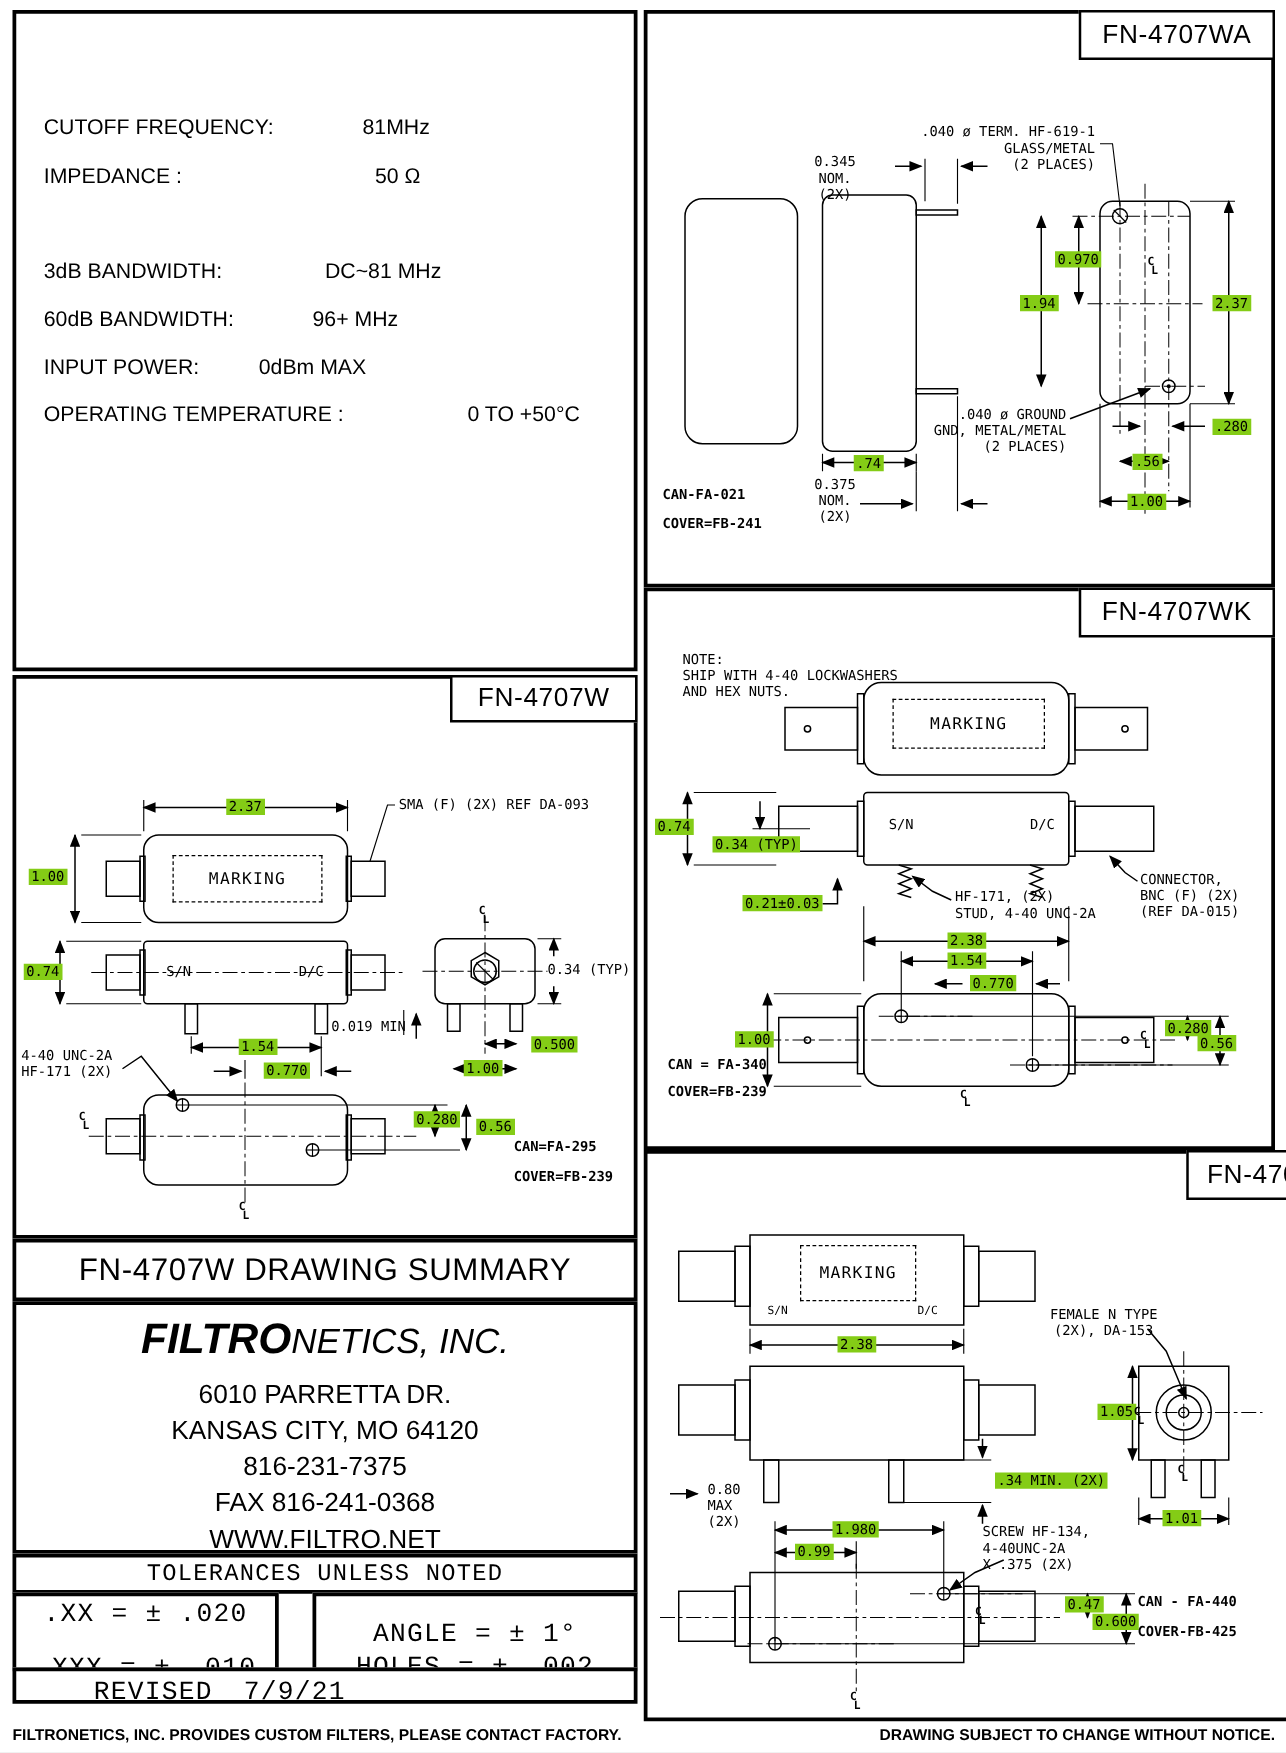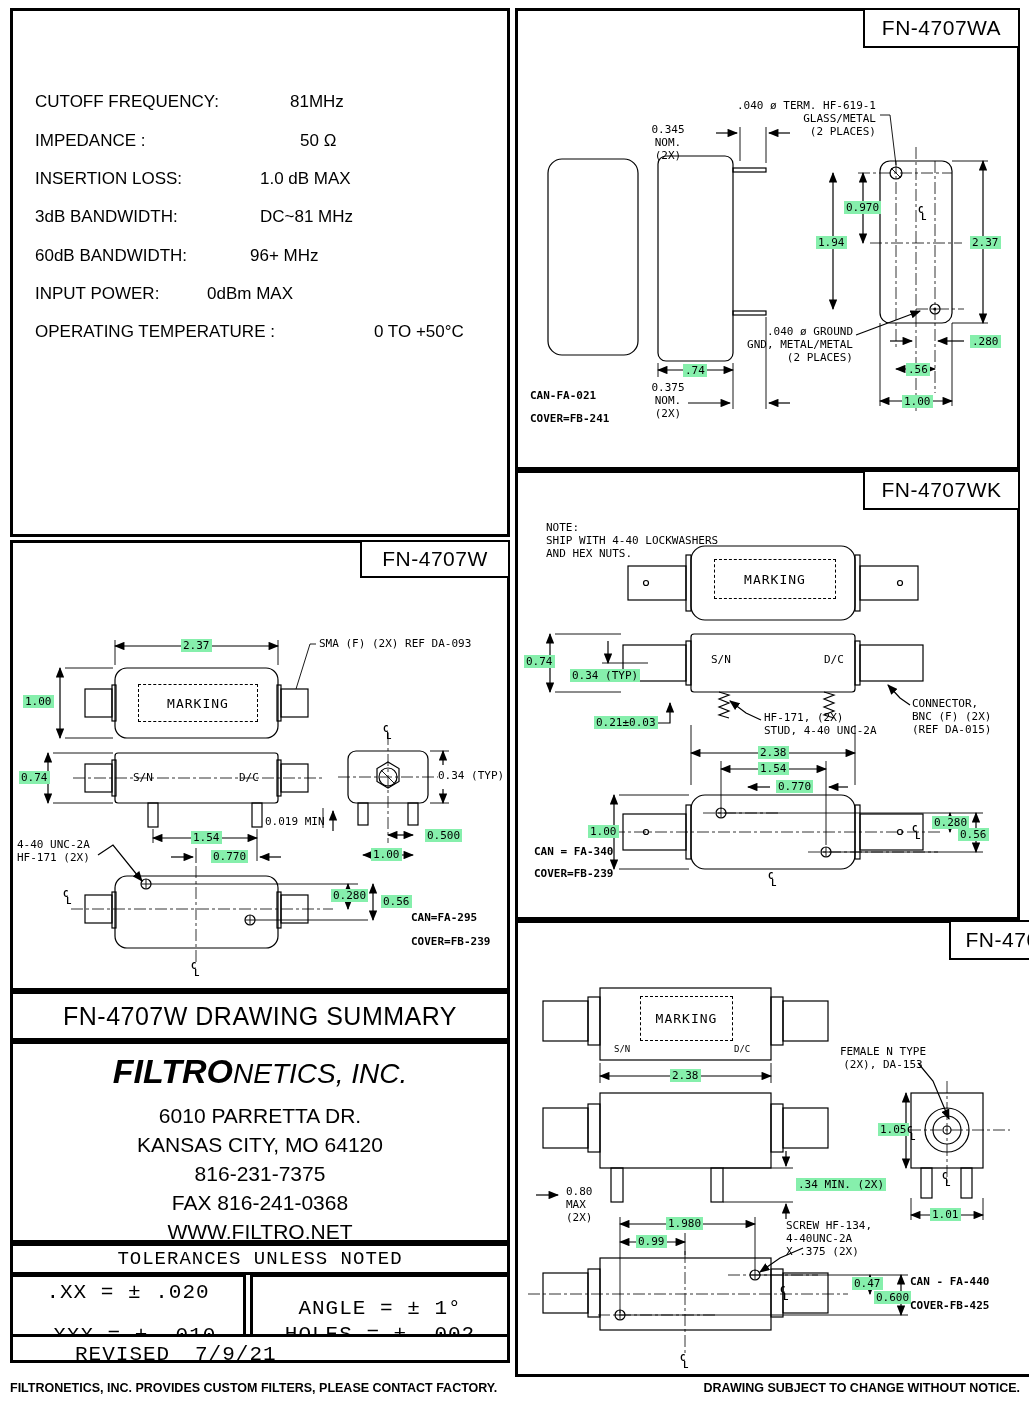--- a/index.html
+++ b/index.html
@@ -2,21 +2,21 @@
 <html><head>
 <meta charset="utf-8">
 <style>
   *{box-sizing:border-box;margin:0;padding:0}
   html,body{background:#e8e8e8}
   #page{position:relative;width:1029px;height:1402px;background:#fff;font-family:"Liberation Sans",sans-serif;color:#000;overflow:hidden}
   .panel{position:absolute;border:3px solid #000;background:#fff}
   .ttag{position:absolute;border:2px solid #000;background:#fff;display:flex;align-items:center;justify-content:center;
         font:21px "Liberation Sans",sans-serif;letter-spacing:.5px;z-index:5}
   .lbl{position:absolute;font:11px "DejaVu Sans Mono",monospace;white-space:nowrap;line-height:13px;z-index:3}
-  .bg{background:#86efac;padding:0 2px}
+  .bg{background:#84cc16;padding:0 2px}
   .b{font-weight:bold}
   .blk{position:absolute;font:11px "DejaVu Sans Mono",monospace;white-space:nowrap;z-index:3}
   .blk span{display:block;line-height:13px}
   .blk.r{text-align:right}
   .blk.c{text-align:center}
   .cl{position:absolute;font-family:"DejaVu Sans Mono",monospace;z-index:3}
   .cl i{display:block;font-style:normal;font-size:9px;line-height:7px;font-weight:bold}
   .cl i+i{margin-left:3px}
   svg.geo{position:absolute;left:0;top:0;z-index:1}
   .st{stroke:#000;stroke-width:1.2;fill:none}
@@ -37,24 +37,20 @@
 <div id="page">
 
   <div class="panel" style="left:10px;top:8px;width:500px;height:529px">
     <div class="spec-row" style="top:81px">
       <span class="spec-label">CUTOFF FREQUENCY:</span>
       <span class="spec-value" style="left:255px">81MHz</span>
     </div>
     <div class="spec-row" style="top:120px">
       <span class="spec-label">IMPEDANCE :</span>
       <span class="spec-value" style="left:265px">50 Ω</span>
-    </div>
-    <div class="spec-row" style="top:158px">
-      <span class="spec-label">INSERTION LOSS:</span>
-      <span class="spec-value" style="left:225px">1.0 dB MAX</span>
     </div>
     <div class="spec-row" style="top:196px">
       <span class="spec-label">3dB BANDWIDTH:</span>
       <span class="spec-value" style="left:225px">DC~81 MHz</span>
     </div>
     <div class="spec-row" style="top:235px">
       <span class="spec-label">60dB BANDWIDTH:</span>
       <span class="spec-value" style="left:215px">96+ MHz</span>
     </div>
     <div class="spec-row" style="top:273px">
@@ -529,21 +525,21 @@
     <div class="co-line" style="top:60px;font:21px 'Liberation Sans',sans-serif">6010 PARRETTA DR.</div>
     <div class="co-line" style="top:89px;font:21px 'Liberation Sans',sans-serif">KANSAS CITY, MO 64120</div>
     <div class="co-line" style="top:118px;font:21px 'Liberation Sans',sans-serif">816-231-7375</div>
     <div class="co-line" style="top:147px;font:21px 'Liberation Sans',sans-serif">FAX 816-241-0368</div>
     <div class="co-line" style="top:176px;font:21px 'Liberation Sans',sans-serif">WWW.FILTRO.NET</div>
   </div>
 
   <div class="panel" style="left:10px;top:1243px;width:500px;height:32px;display:flex;align-items:center;justify-content:center">
     <span class="tol" style="font-size:19px">TOLERANCES UNLESS NOTED</span>
   </div>
-  <div class="panel" style="left:10px;top:1274px;width:236px;height:63px;text-align:center">
+  <div class="panel" style="left:10px;top:1274px;width:213px;height:63px;text-align:center">
     <div class="tol" style="font-size:21px;margin-top:4px">.XX = ± .020</div>
     <div class="tol" style="font-size:21px;margin-top:20px">.XXX = ± .010</div>
   </div>
   <div class="panel" style="left:250px;top:1274px;width:260px;height:63px;text-align:center">
     <div class="tol" style="font-size:21px;margin-top:20px">ANGLE = ± 1°</div>
     <div class="tol" style="font-size:21px;margin-top:3px">HOLES = ± .002</div>
   </div>
   <div class="panel" style="left:10px;top:1334px;width:500px;height:29px">
     <span class="tol" style="position:absolute;left:62px;top:6px;font-size:21px">REVISED</span>
     <span class="tol" style="position:absolute;left:182px;top:6px;font-size:21px">7/9/21</span>

